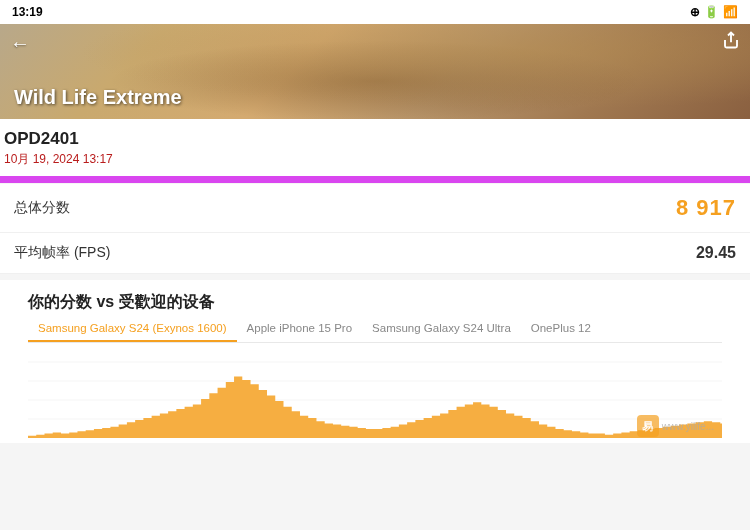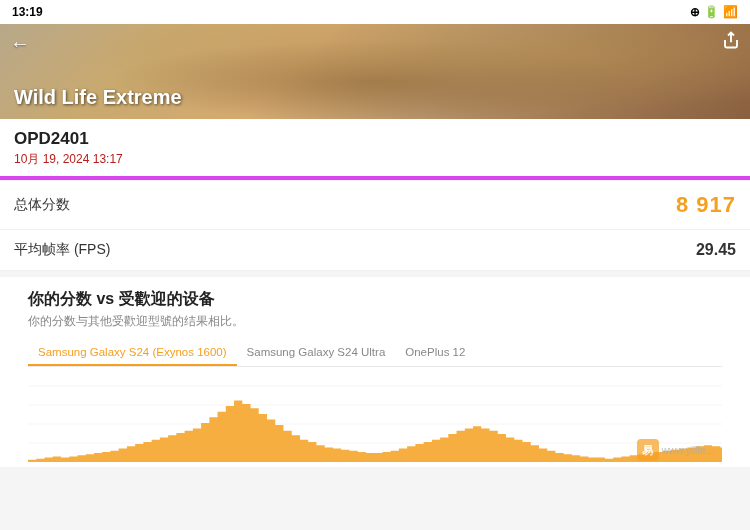--- a/index.html
+++ b/index.html
@@ -73,22 +73,22 @@
       color: #fff;
       font-size: 20px;
       font-weight: 700;
       text-shadow: 1px 1px 3px rgba(0,0,0,0.6);
       z-index: 1;
     }
 
     
     .device-info {
       background: #fff;
-      padding: 10px 14px 8px;
-      border-bottom: 4px solid #d946ef;
+      padding: 10px 4px 8px;
+      border-bottom: 7px solid #d946ef;
     }
     .device-name {
       font-size: 17px;
       font-weight: 600;
       color: #222;
     }
     .device-date {
       font-size: 12px;
       color: #b91c1c;
       margin-top: 2px;
@@ -255,25 +255,27 @@
     <span class="stat-value">8 917</span>
   </div>
   <div class="stat-row">
     <span class="stat-label">平均帧率 (FPS)</span>
     <span class="stat-value-small">29.45</span>
   </div>
 </div>
 
 <div class="comparison-section">
   <div class="comparison-title">你的分数 vs 受歡迎的设备</div>
-  <div class="comparison-subtitle">你的分数与其他受歡迎型號的结果相比。</div>
 
   <div class="device-tabs" id="device-tabs-container">
       <div class="device-tab active">
         <span class="device-tab-name">Samsung Galaxy S24 (Exynos 1600)</span>
+      </div>
+      <div class="device-tab">
+        <span class="device-tab-name">Apple iPhone 15 Pro</span>
       </div>
       <div class="device-tab">
         <span class="device-tab-name">Samsung Galaxy S24 Ultra</span>
       </div>
       <div class="device-tab">
         <span class="device-tab-name">OnePlus 12</span>
       </div>
     </div>
 
   <div class="chart-area">

